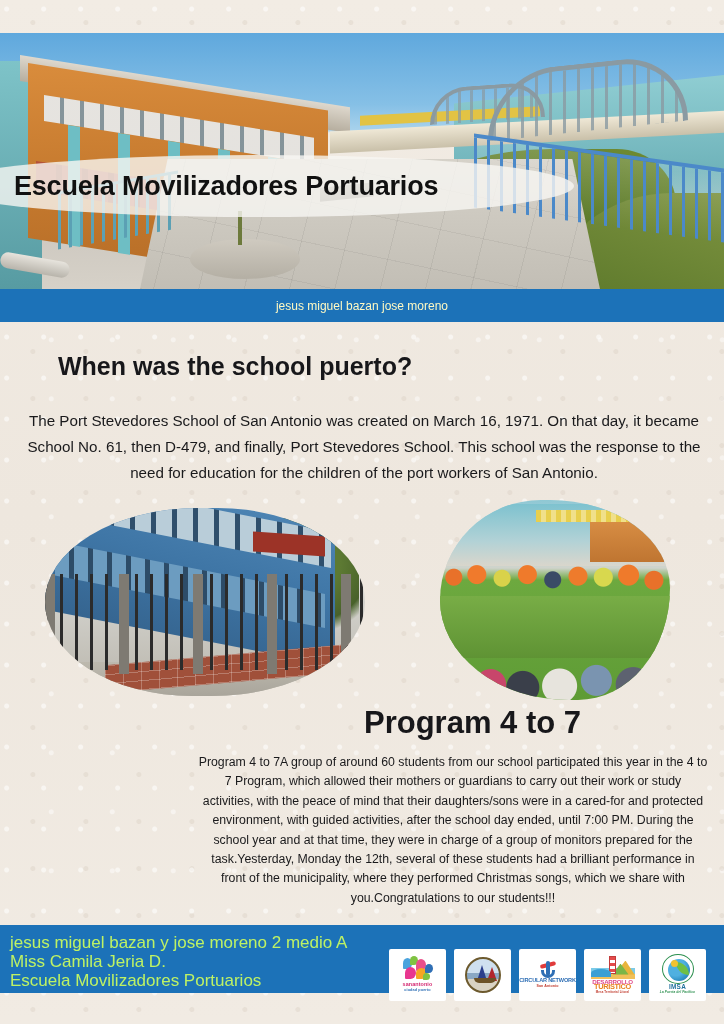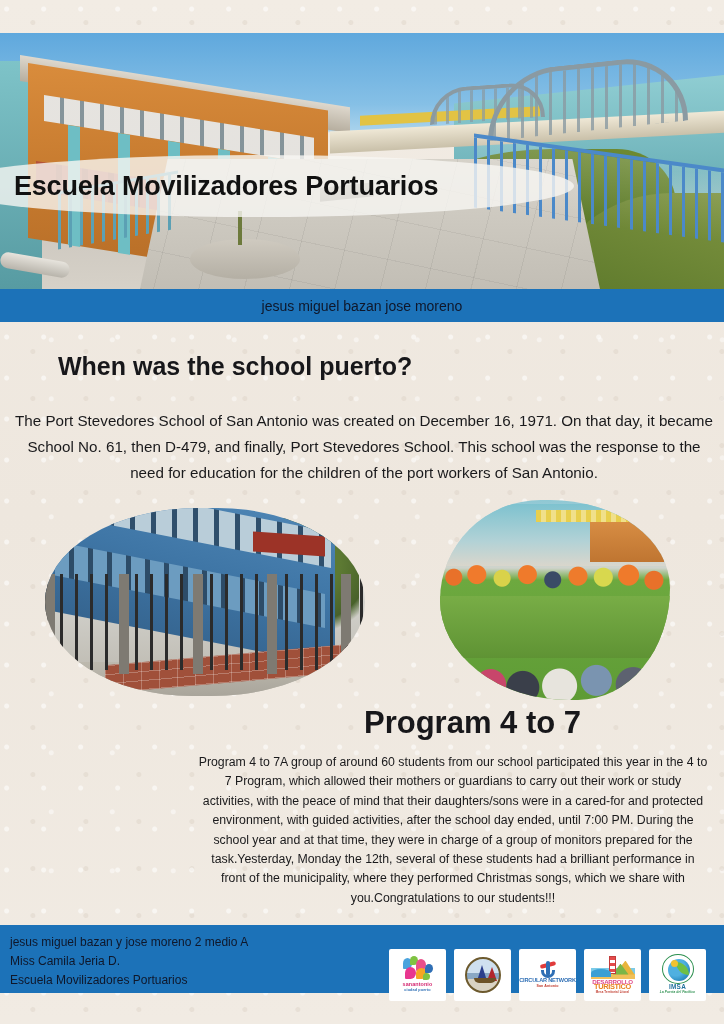--- a/index.html
+++ b/index.html
@@ -252,22 +252,22 @@
     left: 0;
     top: 289px;
     width: 724px;
     height: 33px;
     background: #1c72b8;
     display: flex;
     align-items: center;
     justify-content: center;
   }
   .subtitle-bar span {
-    font-size: 14px;
-    color: #0f172a;
+    font-size: 12px;
+    color: #fef9c3;
   }
 
   
   .section-heading {
     position: absolute;
     left: 58px;
     top: 352px;
     font-size: 25px;
     color: #17171a;
   }
@@ -467,23 +467,23 @@
     left: 0;
     top: 925px;
     width: 724px;
     height: 68px;
     background: #1c72b8;
   }
   .footer-text {
     position: absolute;
     left: 10px;
     top: 8px;
-    font-size: 12px;
+    font-size: 17px;
     line-height: 19px;
-    color: #0f172a;
+    color: #bef264;
   }
   .footer-text div { white-space: nowrap; }
 
   .logo-strip {
     position: absolute;
     right: 18px;
     top: 24px;
     display: flex;
     gap: 8px;
     align-items: center;
@@ -680,21 +680,21 @@
       <div class="title-pill-text">Escuela Movilizadores Portuarios</div>
     </div>
   </div>
 
   <div class="subtitle-bar">
     <span>jesus miguel bazan jose moreno</span>
   </div>
 
   <h2 class="section-heading">When was the school puerto?</h2>
 
-  <p class="body-paragraph">The Port Stevedores School of San Antonio was created on December 16, 1971. On that day, it became School No. 61, then D-479, and finally, Port Stevedores School. This school was the response to the need for education for the children of the port workers of San Antonio.</p>
+  <p class="body-paragraph">The Port Stevedores School of San Antonio was created on March 16, 1971. On that day, it became School No. 61, then D-479, and finally, Port Stevedores School. This school was the response to the need for education for the children of the port workers of San Antonio.</p>
 
   <div class="photo-left">
     <div class="pl-sky"></div>
     <div class="pl-tree"></div>
     <div class="pl-roof"></div>
     <div class="pl-building"></div>
     <div class="pl-win-row"></div>
     <div class="pl-win-row2"></div>
     <div class="pl-sign"></div>
     <div class="pl-ground"></div>

